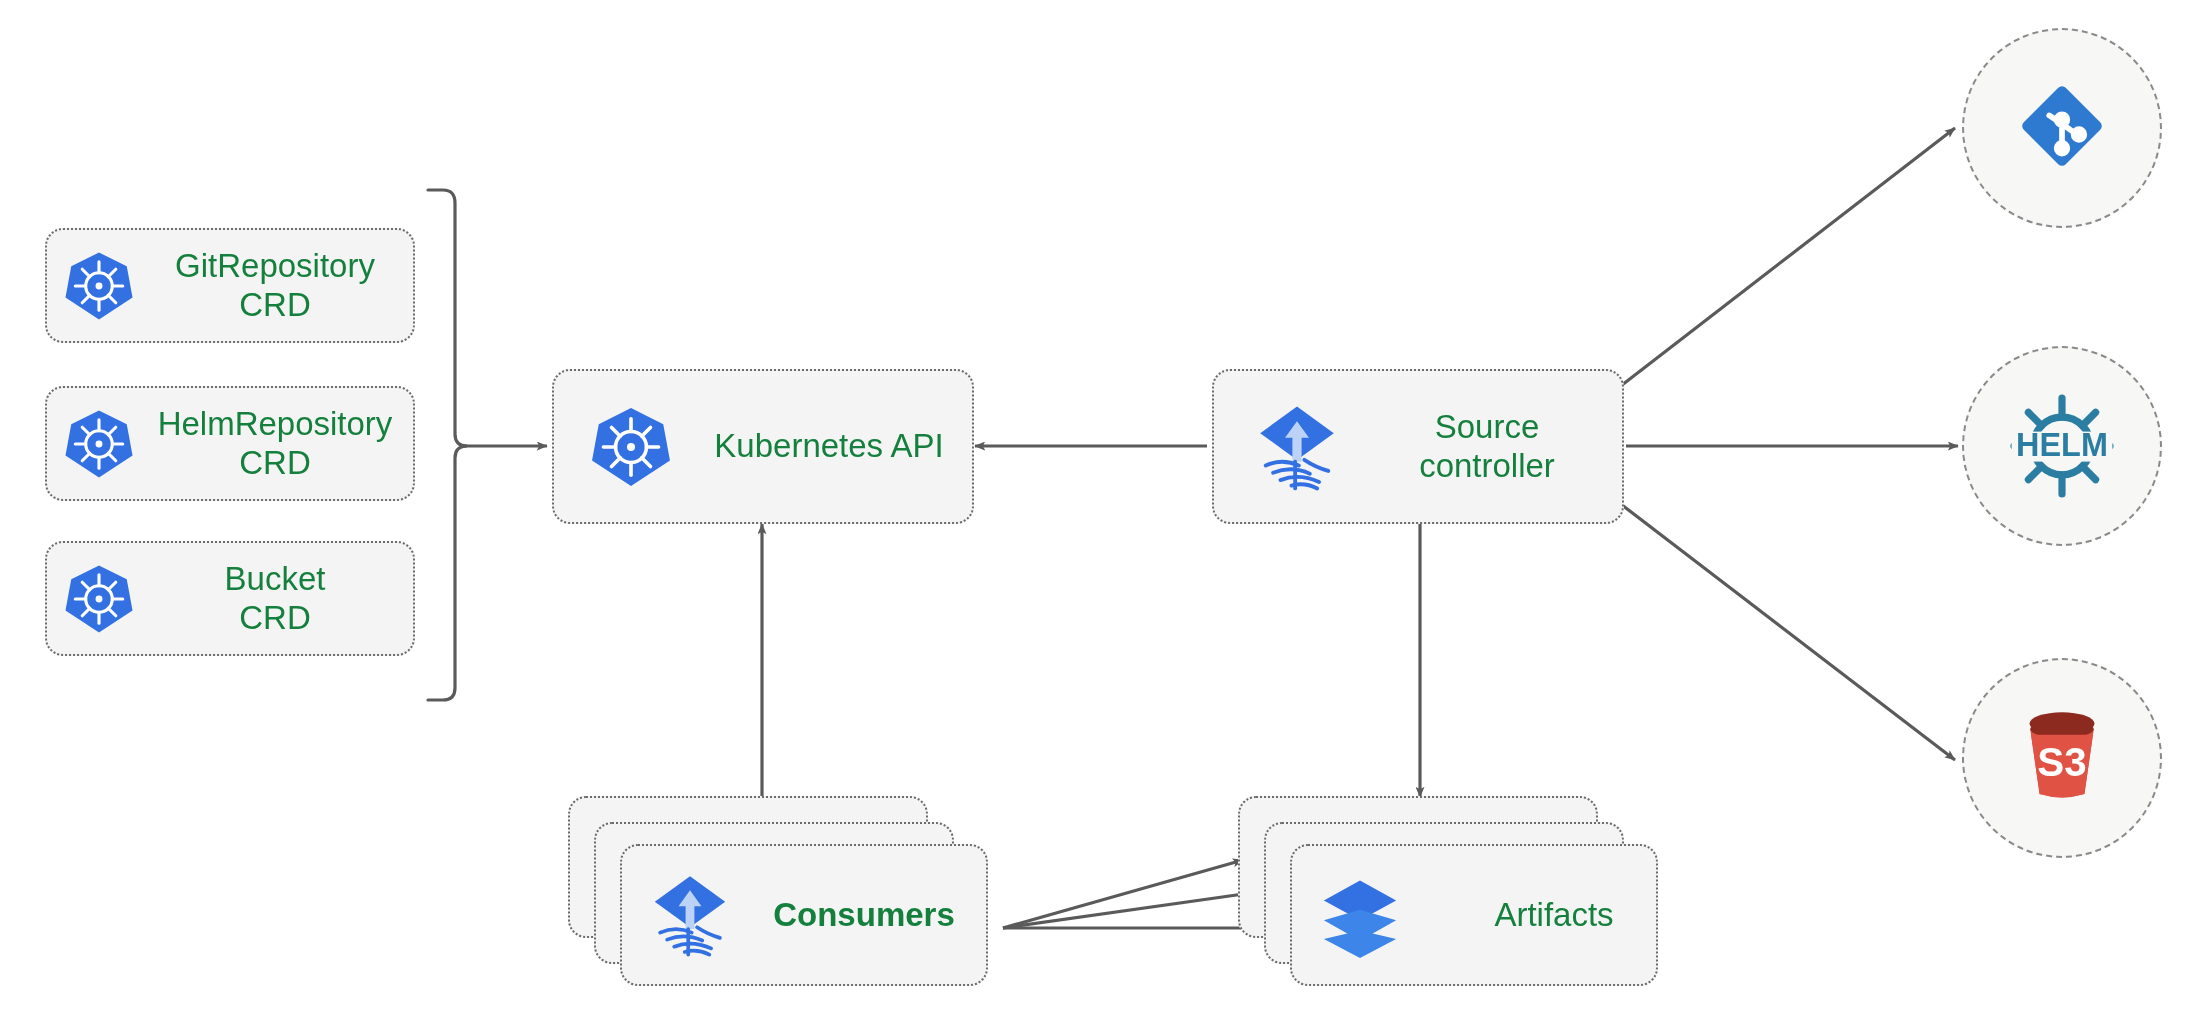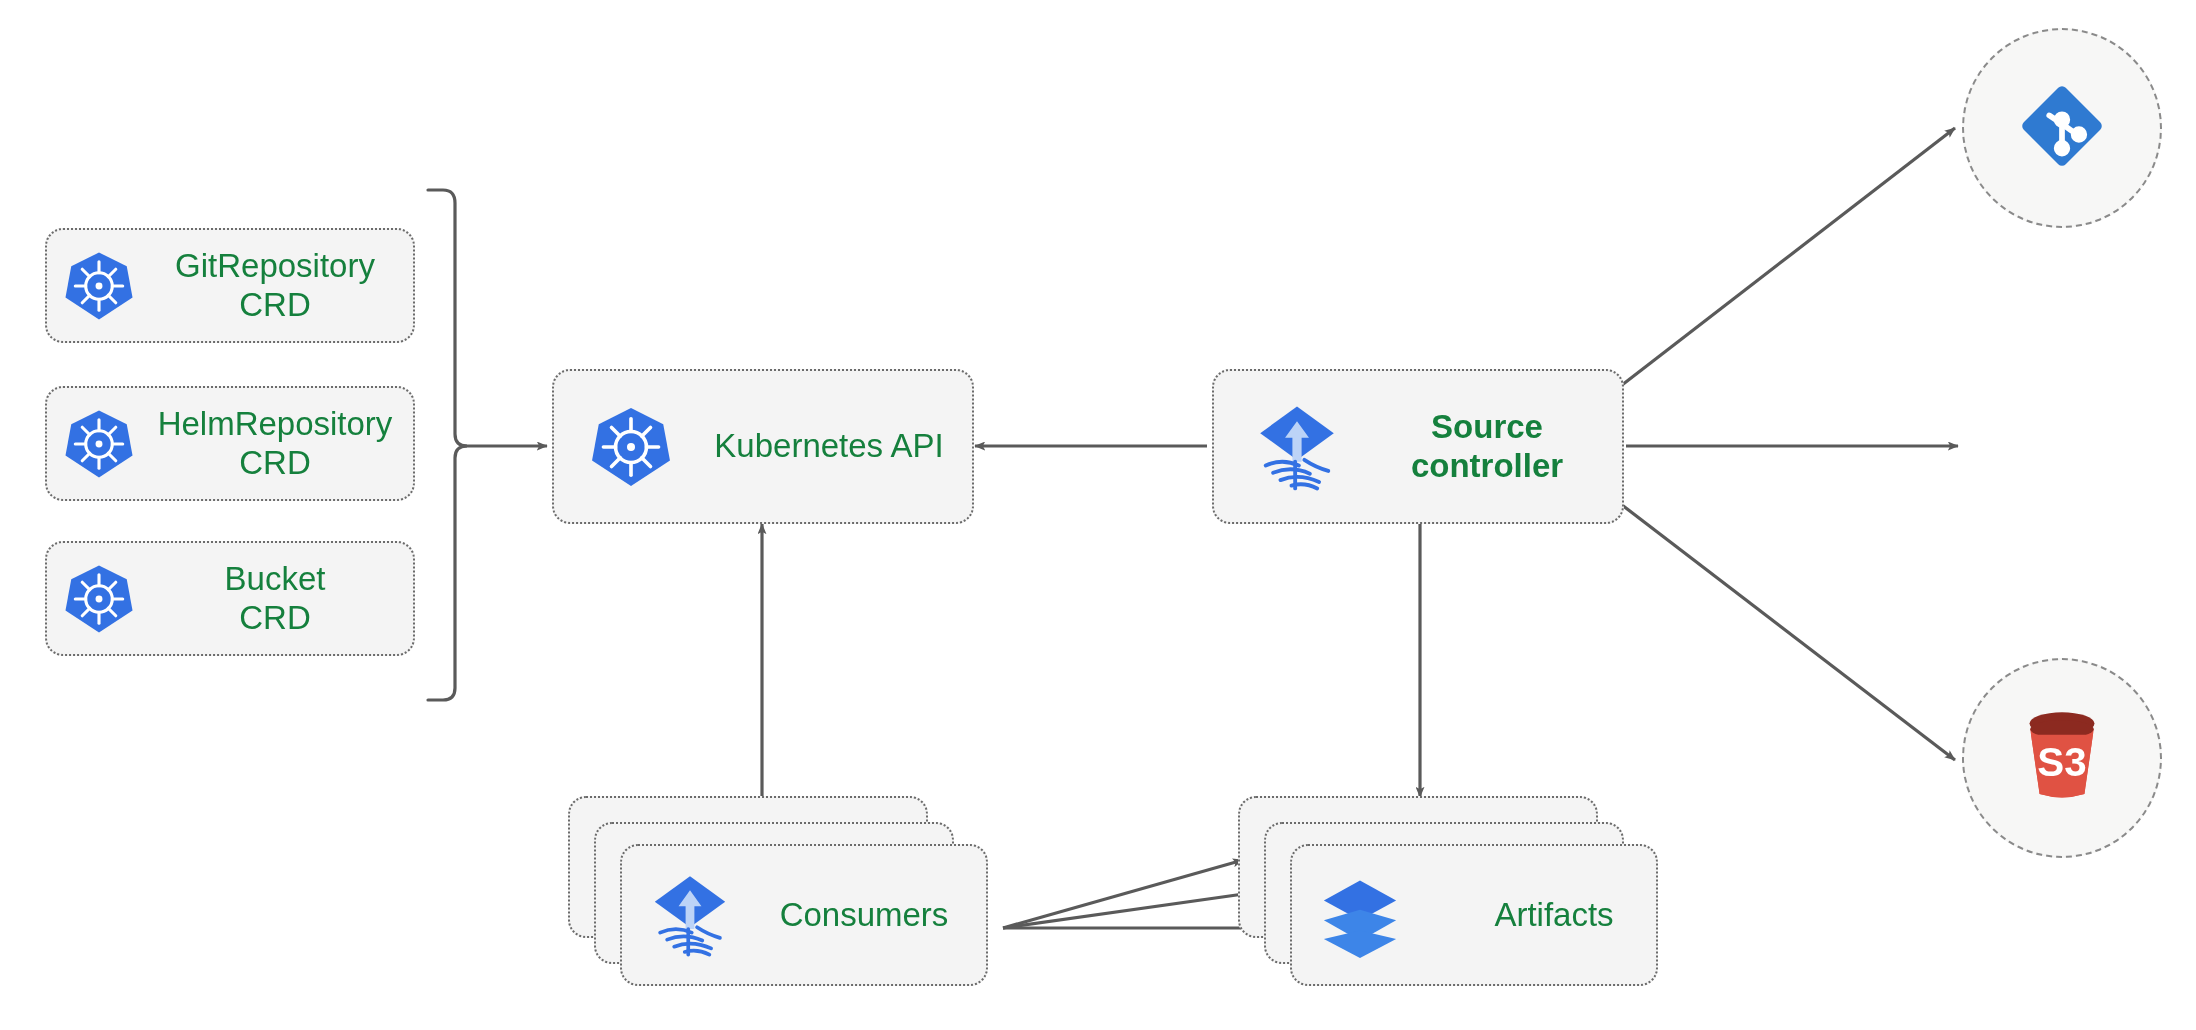--- a/index.html
+++ b/index.html
@@ -158,21 +158,21 @@
             <line x1="40" y1="40" x2="46.5" y2="46.5"></line>
           <line x1="46.5" y1="17.5" x2="40" y2="24"></line>
             <line x1="24" y1="40" x2="17.5" y2="46.5"></line>
         </g>
         <circle cx="32" cy="32" r="3" fill="#ffffff"></circle>
       </svg>
     </span>
     <span class="card-label" style="flex:1;">Kubernetes API</span>
   </div>
 
-  <div class="node card" style="left:1212px;top:369px;width:412px;height:155px;padding-left:28px;font-weight:bold;">
+  <div class="node card" style="left:1212px;top:369px;width:412px;height:155px;padding-left:28px;">
     <span class="icon-slot" style="width:110px;">
       <svg width="92" height="92" viewBox="0 0 100 100" aria-hidden="true">
         <polygon points="50,6 90,35 50,64 10,35" fill="#3371e3"></polygon>
         <path d="M50,22 L63,40 L55,40 L55,66 L45,66 L45,40 L37,40 Z" fill="#bcd3f7"></path>
         <g stroke="#3371e3" stroke-width="4.2" stroke-linecap="round" fill="none">
           <path d="M16,70 Q34,62 52,70"></path>
           <path d="M24,78 Q44,70 64,79"></path>
           <path d="M32,86 Q52,78 74,88"></path>
           <path d="M44,92 Q58,88 72,95"></path>
           <path d="M48,66 L48,95"></path>
@@ -180,21 +180,21 @@
         </g>
       </svg>
     </span>
     <span class="card-label" style="flex:1;">Source
 controller</span>
   </div>
 
   <div class="stack-wrap" style="left:568px;top:796px;width:440px;height:190px;">
     <div class="card ghost" style="left:0;top:0;width:360px;height:142px;"></div>
     <div class="card ghost" style="left:26px;top:26px;width:360px;height:142px;"></div>
-    <div class="card" style="left:52px;top:48px;width:368px;height:142px;padding-left:16px;">
+    <div class="card" style="left:52px;top:48px;width:368px;height:142px;padding-left:16px;font-weight:bold;">
       <span class="icon-slot" style="width:104px;">
         <svg width="88" height="88" viewBox="0 0 100 100" aria-hidden="true">
           <polygon points="50,6 90,35 50,64 10,35" fill="#3371e3"></polygon>
           <path d="M50,22 L63,40 L55,40 L55,66 L45,66 L45,40 L37,40 Z" fill="#bcd3f7"></path>
           <g stroke="#3371e3" stroke-width="4.2" stroke-linecap="round" fill="none">
             <path d="M16,70 Q34,62 52,70"></path>
             <path d="M24,78 Q44,70 64,79"></path>
             <path d="M32,86 Q52,78 74,88"></path>
             <path d="M44,92 Q58,88 72,95"></path>
             <path d="M48,66 L48,95"></path>
@@ -231,20 +231,39 @@
           <line x1="50" y1="48" x2="64" y2="58"></line>
           <line x1="38" y1="40" x2="50" y2="48"></line>
           <circle cx="50" cy="44" r="5"></circle>
           <circle cx="50" cy="71" r="5"></circle>
           <circle cx="66" cy="58" r="5"></circle>
         </g>
       </svg>
     </span>
   </div>
 
+  <div class="node circle" style="left:1962px;top:346px;width:200px;height:200px;">
+    <span style="position:relative;display:block;width:120px;height:120px;">
+      <svg width="120" height="120" viewBox="0 0 100 100" aria-hidden="true">
+        <g fill="none" stroke="#2b7ea1" stroke-width="6" stroke-linecap="round">
+          <circle cx="50" cy="50" r="24"></circle>
+          <line x1="50" y1="10" x2="50" y2="26"></line>
+          <line x1="50" y1="74" x2="50" y2="90"></line>
+          <line x1="10" y1="50" x2="26" y2="50"></line>
+          <line x1="74" y1="50" x2="90" y2="50"></line>
+          <line x1="22" y1="22" x2="33" y2="33"></line>
+          <line x1="67" y1="67" x2="78" y2="78"></line>
+          <line x1="78" y1="22" x2="67" y2="33"></line>
+          <line x1="33" y1="67" x2="22" y2="78"></line>
+        </g>
+        <rect x="8" y="38" width="84" height="25" fill="#f7f7f6"></rect>
+        <text x="50" y="58" text-anchor="middle" fill="#2b7ea1" font-family="Liberation Sans, sans-serif" font-size="27" font-weight="bold">HELM</text>
+      </svg>
+    </span>
+  </div>
 
   <div class="node circle" style="left:1962px;top:658px;width:200px;height:200px;">
     <span>
       <svg width="112" height="112" viewBox="0 0 100 100" aria-hidden="true">
         <ellipse cx="50" cy="21" rx="29" ry="10" fill="#8c2a20"></ellipse>
         <path d="M21.6,26 L78.4,26 L70,84 Q50,90 30,84 Z" fill="#e05243"></path>
         <ellipse cx="50" cy="26" rx="28.4" ry="8" fill="#8c2a20"></ellipse>
         <path d="M22.4,31 L77.6,31 L70,84 Q50,90 30,84 Z" fill="#e05243"></path>
         <text x="50" y="68" text-anchor="middle" fill="#ffffff" font-family="Liberation Sans, sans-serif" font-size="36" font-weight="bold">S3</text>
       </svg>

